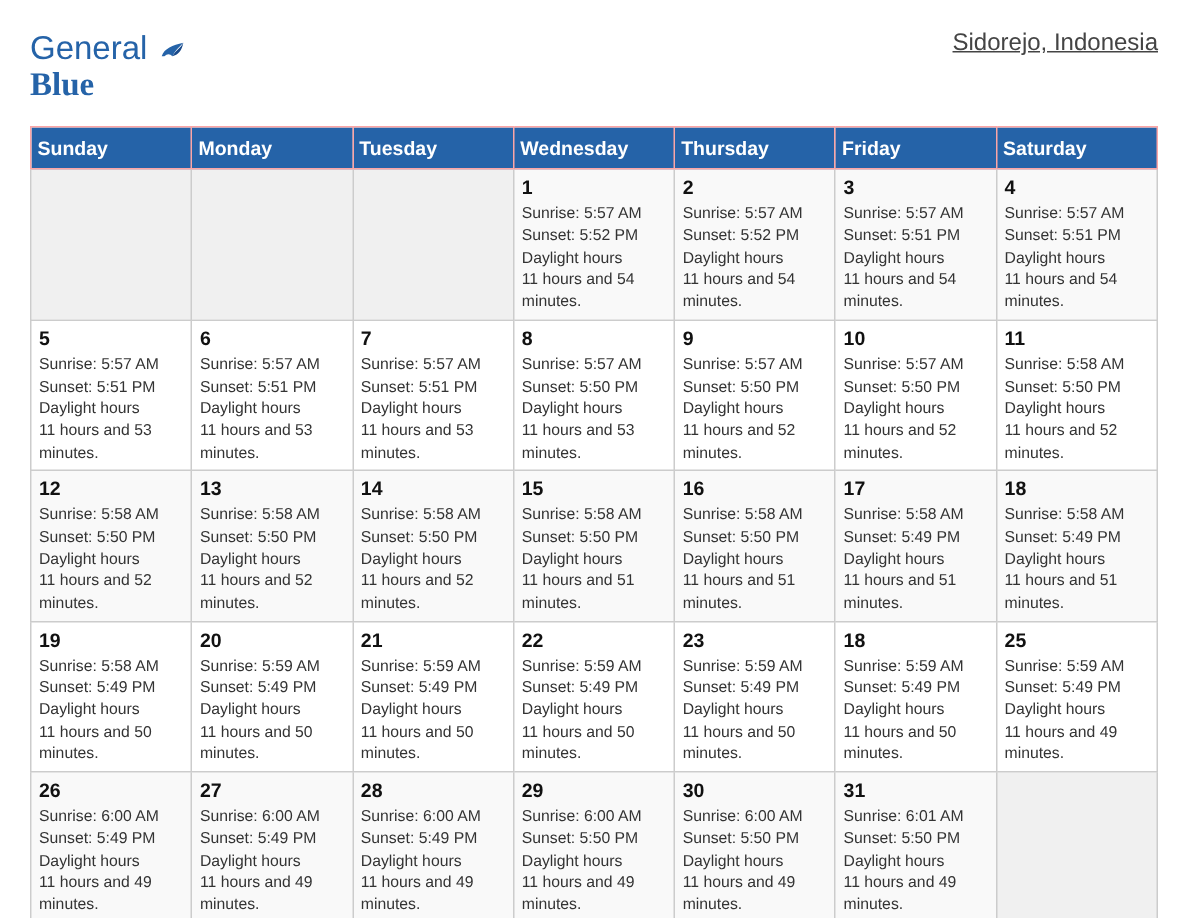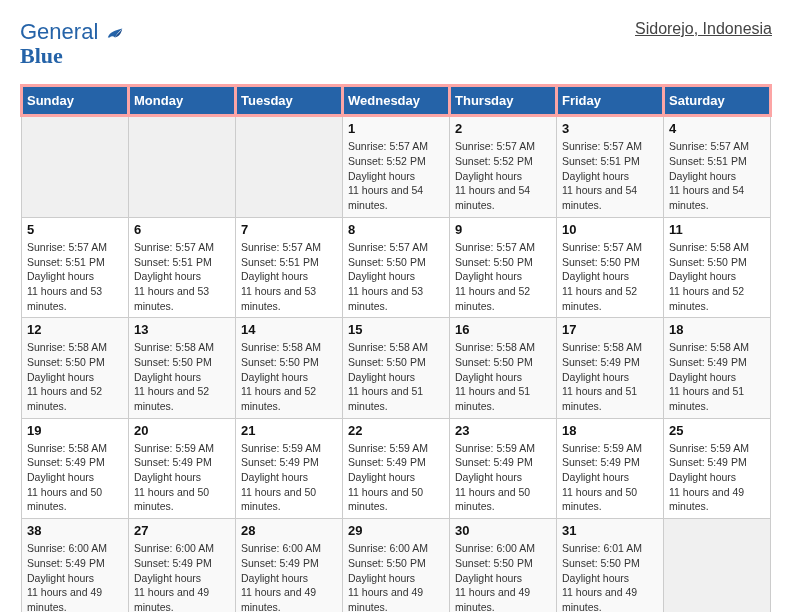--- a/index.html
+++ b/index.html
@@ -44,21 +44,21 @@
       border-collapse: collapse;
       font-size: 11px;
     }
     thead tr th {
       background-color: #2563a8;
       color: #fff;
       padding: 6px 4px;
       text-align: left;
       font-size: 13px;
       font-weight: bold;
-      border: 3px solid #fca5a5;
+      border: 1px solid #fca5a5;
     }
     tbody tr td {
       border: 1px solid #ccc;
       vertical-align: top;
       padding: 4px 5px;
       width: 107px;
       min-height: 80px;
       background: #fff;
     }
     tbody tr:nth-child(odd) td {
@@ -219,21 +219,21 @@
           <div class="day-num">18</div>
           <div class="day-info">Sunrise: 5:59 AM<br>Sunset: 5:49 PM<br>Daylight hours<br>11 hours and 50 minutes.</div>
         </td>
         <td>
           <div class="day-num">25</div>
           <div class="day-info">Sunrise: 5:59 AM<br>Sunset: 5:49 PM<br>Daylight hours<br>11 hours and 49 minutes.</div>
         </td>
       </tr>
       <tr>
         <td>
-          <div class="day-num">38</div>
+          <div class="day-num">26</div>
           <div class="day-info">Sunrise: 6:00 AM<br>Sunset: 5:49 PM<br>Daylight hours<br>11 hours and 49 minutes.</div>
         </td>
         <td>
           <div class="day-num">27</div>
           <div class="day-info">Sunrise: 6:00 AM<br>Sunset: 5:49 PM<br>Daylight hours<br>11 hours and 49 minutes.</div>
         </td>
         <td>
           <div class="day-num">28</div>
           <div class="day-info">Sunrise: 6:00 AM<br>Sunset: 5:49 PM<br>Daylight hours<br>11 hours and 49 minutes.</div>
         </td>

